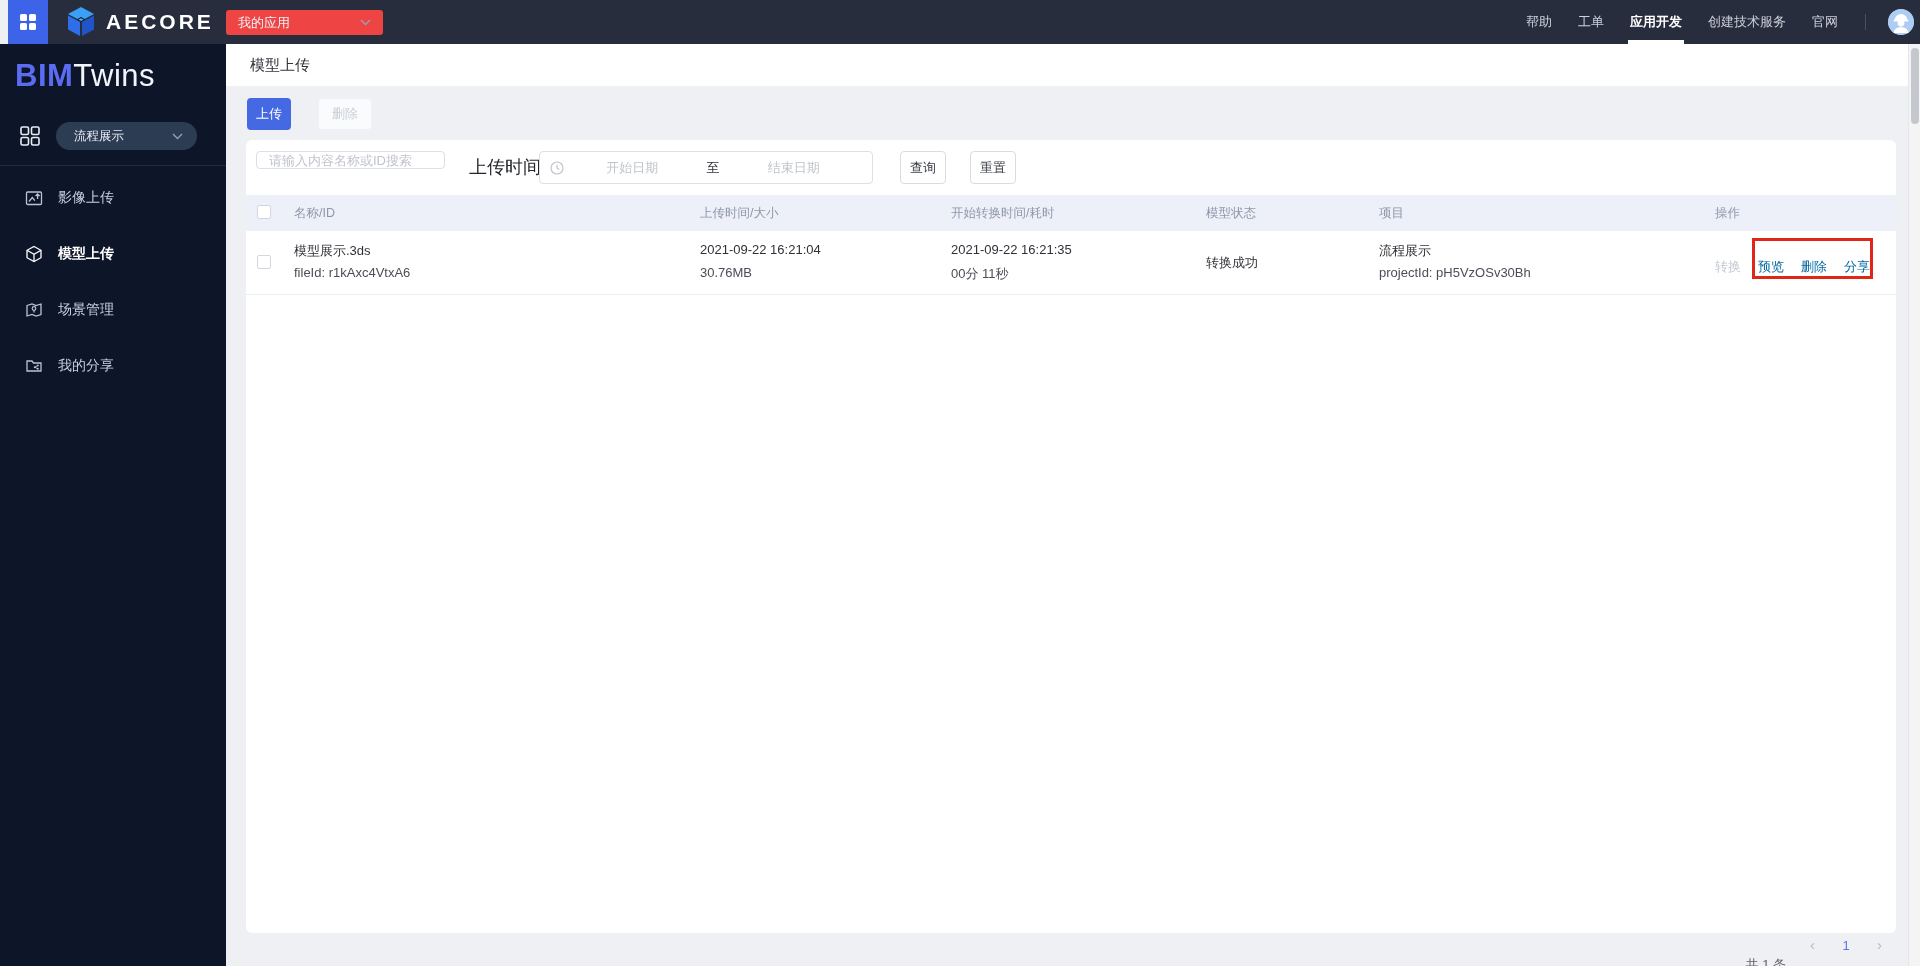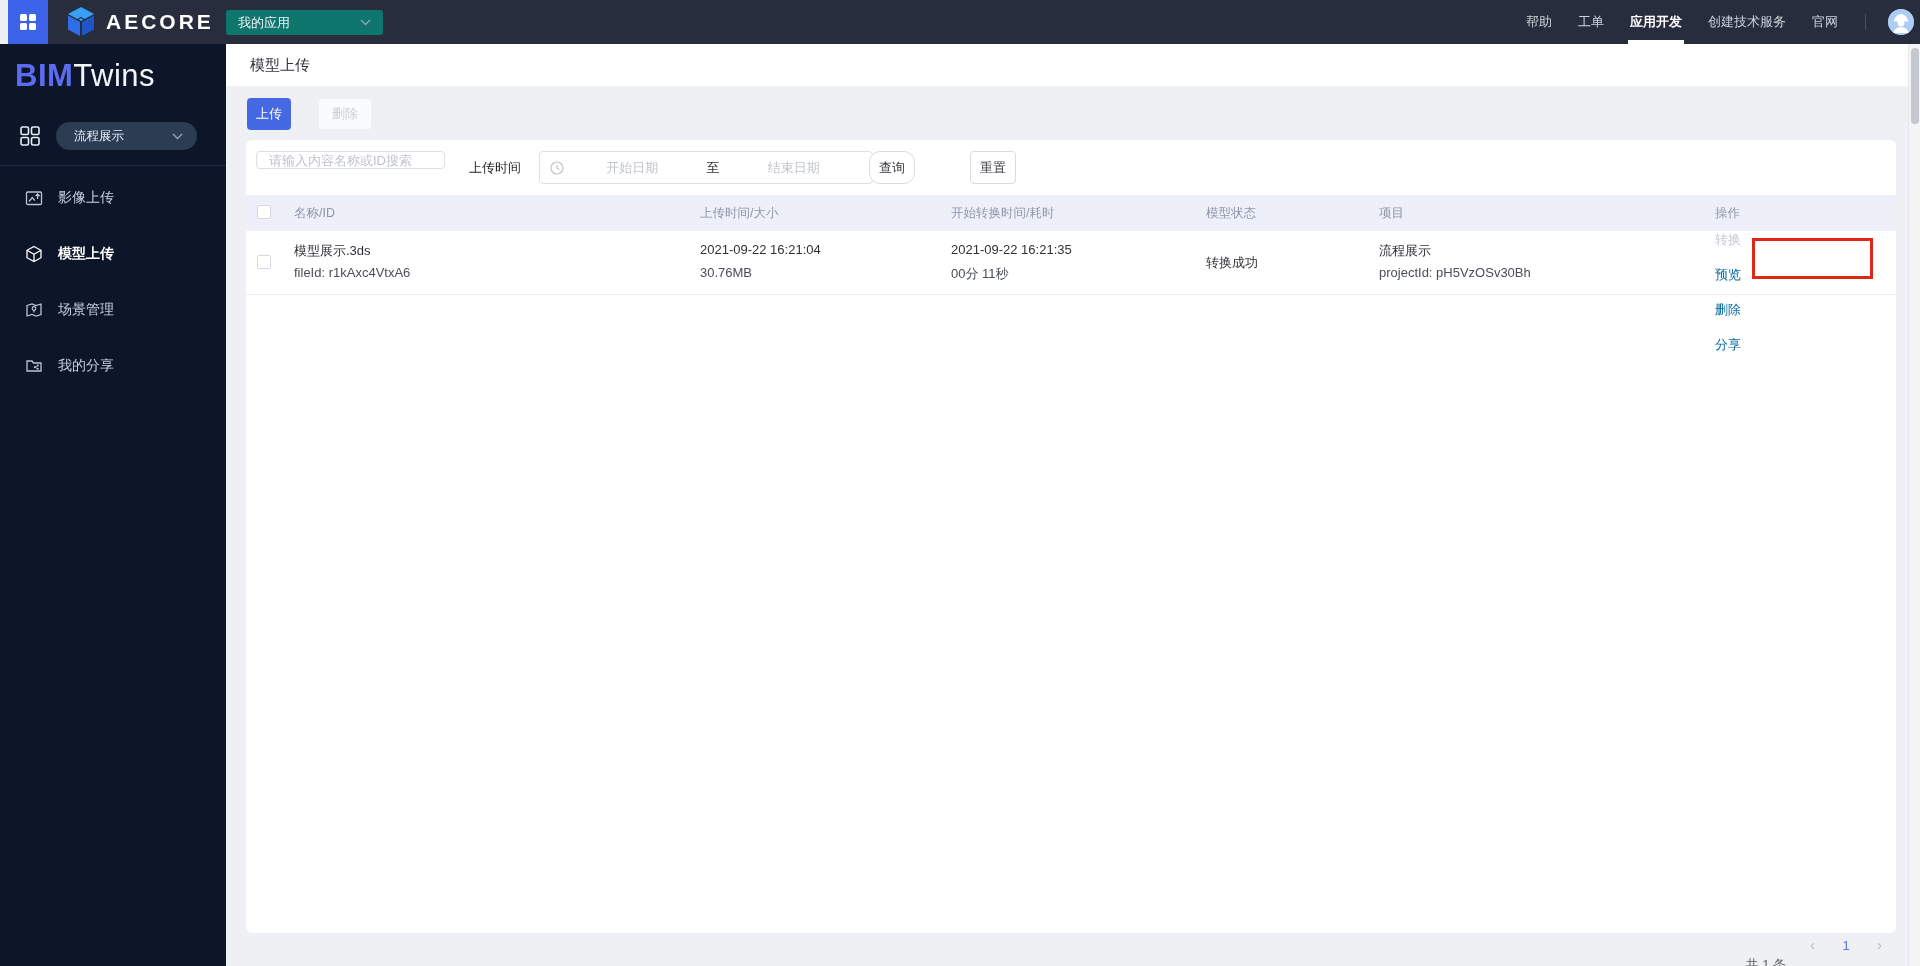--- a/index.html
+++ b/index.html
@@ -5,21 +5,21 @@
   * { margin:0; padding:0; box-sizing:border-box; }
   html,body { width:1920px; height:966px; }
   body { font-family:"Liberation Sans","DejaVu Sans",sans-serif; background:#eef0f3; overflow:hidden; }
   .screen { position:relative; width:1920px; height:966px; }
 
   
   .topbar { position:absolute; left:8px; top:0; width:1920px; height:44px; background:#272d3c; z-index:30; }
   .apps-btn { position:absolute; left:0; top:0; width:40px; height:44px; background:#3d63e8; display:flex; align-items:center; justify-content:center; cursor:pointer; }
   .brand { position:absolute; left:58px; top:0; height:44px; display:flex; align-items:center; }
   .brand-text { color:#ffffff; font-size:21px; font-weight:bold; letter-spacing:3px; margin-left:10px; }
-  .topbar-select { position:absolute; left:218px; top:10px; width:157px; height:25px; background:#0f766e; border-radius:3px; display:flex; align-items:center; padding:0 12px; cursor:pointer; }
+  .topbar-select { position:absolute; left:218px; top:10px; width:157px; height:25px; background:#ef4444; border-radius:3px; display:flex; align-items:center; padding:0 12px; cursor:pointer; }
   .topbar-select span { color:#eef1f6; font-size:13px; flex:1; }
   .topbar-nav { position:absolute; right:14px; top:0; height:44px; display:flex; align-items:center; }
   .nav-item { position:relative; color:#ccd1db; font-size:13px; height:44px; line-height:44px; margin:0 13px; cursor:pointer; white-space:nowrap; }
   .nav-item.active { color:#ffffff; font-weight:bold; }
   .nav-item.active::after { content:""; position:absolute; left:-2px; right:-2px; bottom:0; height:4px; background:#ffffff; }
   .nav-divider { width:1px; height:16px; background:#4a5162; margin:0 14px; }
   .avatar { width:26px; height:26px; border-radius:50%; background:#aecdf2; margin-left:8px; display:flex; align-items:center; justify-content:center; overflow:hidden; cursor:pointer; }
 
   
   .sidebar { position:absolute; left:0; top:44px; width:226px; height:922px; background:#0c1628; z-index:20; }
@@ -44,37 +44,37 @@
   .title-strip { position:absolute; left:0; top:0; width:1682px; height:43px; background:#ffffff; border-bottom:1px solid #f0f1f4; display:flex; align-items:center; }
   .page-title { margin-left:24px; font-size:15px; color:#30323a; font-weight:500; }
   .btn { display:inline-flex; align-items:center; justify-content:center; font-size:13px; border-radius:4px; cursor:pointer; }
   .btn-primary { position:absolute; left:21px; top:54px; width:44px; height:32px; background:#4569e2; color:#ffffff; border:none; }
   .btn-disabled { position:absolute; left:92px; top:54px; width:54px; height:32px; background:#fafbfd; color:#c9ced8; border:1px solid #eff1f5; cursor:not-allowed; }
 
   .panel { position:absolute; left:20px; top:96px; width:1650px; height:793px; background:#ffffff; border-radius:6px; }
 
   .search-input { position:absolute; left:10px; top:11px; width:189px; height:18px; border:1px solid #dcdfe6; border-radius:4px; padding:0 12px; font-size:13px; color:#303137; font-family:inherit; }
   .search-input::placeholder { color:#c0c4cc; }
-  .filter-label { position:absolute; left:223px; top:11px; height:33px; line-height:33px; font-size:13px; color:#24262c; font-weight:500; }
+  .filter-label { position:absolute; left:223px; top:11px; height:33px; line-height:33px; font-size:18px; color:#24262c; font-weight:500; }
   .date-range { position:absolute; left:293px; top:11px; width:334px; height:33px; border:1px solid #dcdfe6; border-radius:4px; display:flex; align-items:center; padding:0 10px; cursor:text; }
   .date-range .ph { color:#c0c4cc; font-size:13px; text-align:center; flex:1; }
   .date-range .to { color:#303137; font-size:13px; padding:0 6px; }
   .btn-plain { position:absolute; top:11px; width:46px; height:33px; background:#ffffff; border:1px solid #d9dce3; border-radius:4px; color:#3a3d45; font-size:13px; }
-  .btn-query { left:623px;border-radius:11px; }
+  .btn-query { left:654px; }
   .btn-reset { left:724px; }
 
   .thead { position:absolute; left:0; top:55px; width:1650px; height:36px; background:#edf0f9; }
   .th { position:absolute; top:0; height:36px; line-height:36px; font-size:12.5px; color:#8f96a8; white-space:nowrap; }
   .checkbox { position:absolute; width:14px; height:14px; background:#ffffff; border:1px solid #d3d7e0; border-radius:2px; cursor:pointer; }
   .trow { position:absolute; left:0; top:91px; width:1650px; height:64px; border-bottom:1px solid #ebeef5; }
   .cell { position:absolute; top:0; height:64px; font-size:13px; white-space:nowrap; }
   .cell .l1 { position:absolute; top:11px; color:#303137; }
   .cell .l2 { position:absolute; top:34px; color:#4a4e57; }
   .cell.single { display:flex; align-items:center; color:#303137; }
-  .actions { position:absolute; left:1469px; top:0; height:72px; display:flex; align-items:center; gap:17px; font-size:13px;flex-direction:column; }
+  .actions { position:absolute; left:1469px; top:0; height:72px; display:flex; align-items:center; gap:17px; font-size:13px; }
   .link-disabled { color:#c3c8d2; cursor:not-allowed; }
   .link { color:#0369a1; cursor:pointer; }
   .red-box { position:absolute; left:1506px; top:98px; width:121px; height:41px; border:3px solid #e02616; z-index:10; pointer-events:none; }
 
   .pagination { position:absolute; right:26px; top:890px; height:22px; display:flex; align-items:center; }
   .pg-total { color:#606266; font-size:13px;margin-top:39px; }
   .pg-arrow { color:#b6bac3; font-size:15px; margin-left:24px; cursor:pointer; line-height:22px; }
   .pg-num { color:#5878e8; font-size:13px; margin-left:24px; min-width:14px; text-align:center; cursor:pointer; }
 
   

